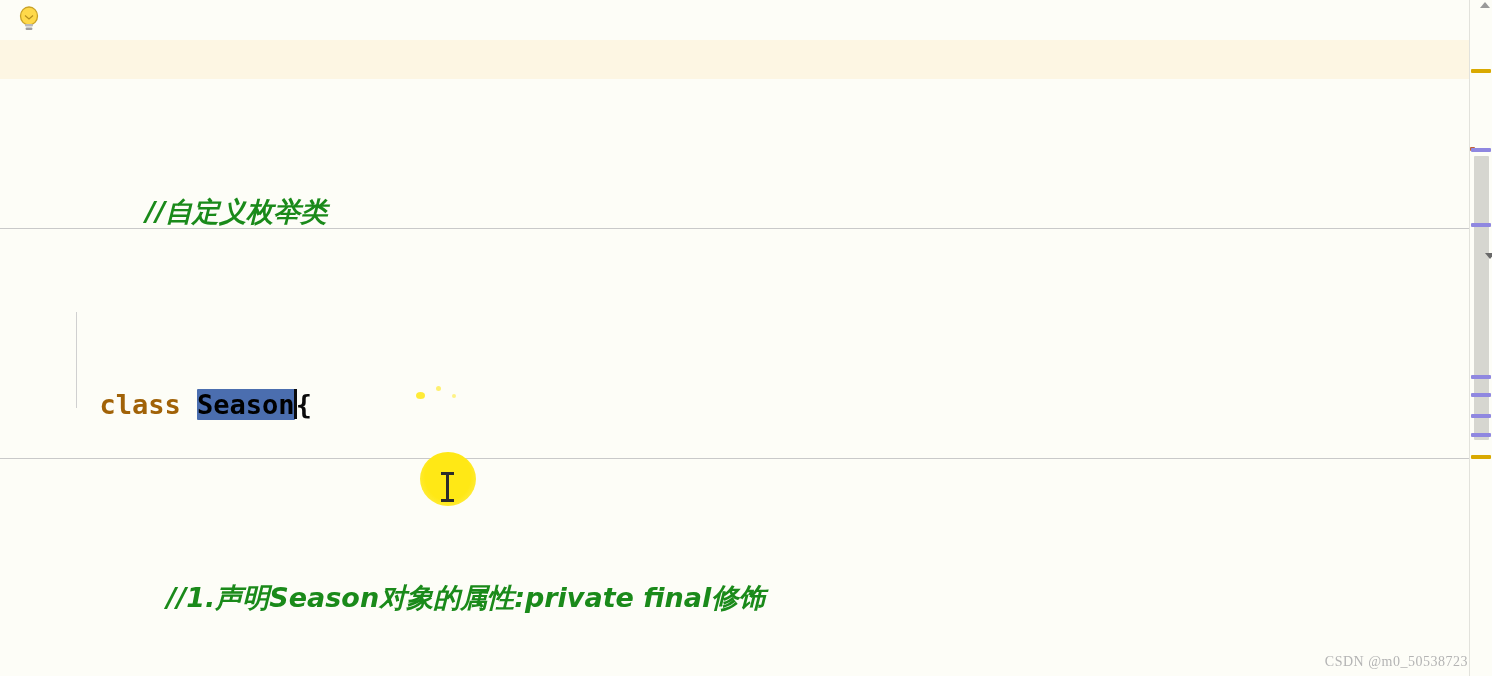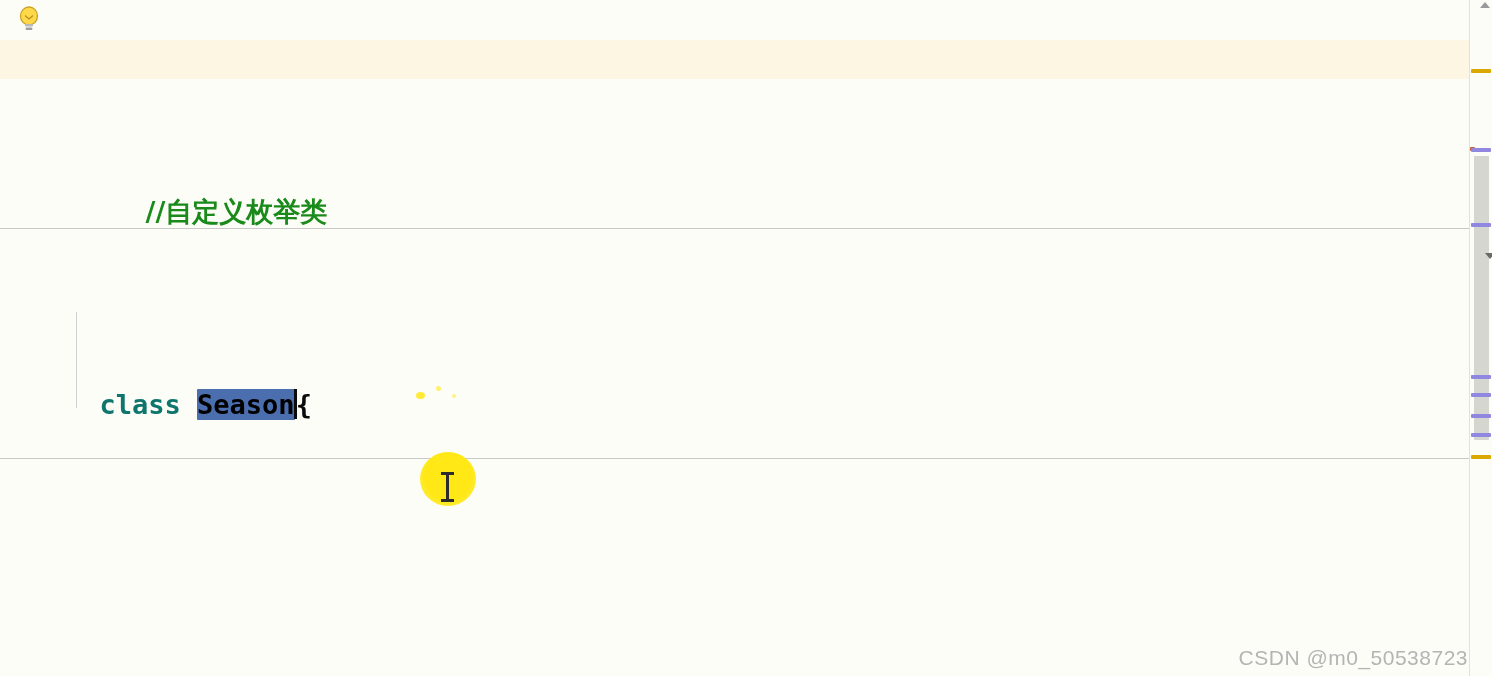--- a/index.html
+++ b/index.html
@@ -44,22 +44,22 @@
     color: #0b0b0b;
   }
   .line {
     position: relative;
     height: 38.6px;
     padding-left: 2px;
     box-sizing: border-box;
   }
 
   
-  .kw       { color: #0f766e; }            
-  .cmt      { color: #1a8a1a; font-weight: 700; }   
+  .kw       { color: #a16207; }            
+  .cmt      { color: #1a8a1a; font-style: italic; font-weight: 700; }   
   .punct    { color: #0b0b0b; }
 
   
   .sel {
     background: #4b6eaf;
     color: #000000;
     border-radius: 1px;
   }
 
   
@@ -172,22 +172,22 @@
     width: 0; height: 0;
     border-left: 5px solid transparent;
     border-right: 5px solid transparent;
   }
 
   
   .watermark {
     position: absolute;
     right: 24px;
     bottom: 6px;
-    font-family: Liberation Sans, sans-serif;
-    font-size: 21px;
+    font-family: Liberation Serif, serif;
+    font-size: 14px;
     color: #b4b4b4;
     font-weight: 400;
     letter-spacing: 0.5px;
     white-space: nowrap;
   }
 
   
   .cjk { font-family: "DejaVu Sans", "Liberation Sans", sans-serif; }
 </style>
 </head>
@@ -218,20 +218,23 @@
     <div class="line">
       <span style="display:inline-block;width:46px;"></span><span class="cmt cjk">//自定义枚举类</span>
     </div>
 
     
     <div class="line">
       <span class="kw">class</span><span> </span><span class="sel">Season</span><span class="caret"></span><span class="punct">{</span>
     </div>
 
     
+    <div class="line">
+      <span style="display:inline-block;width:67px;"></span><span class="cmt cjk">//1.声明Season对象的属性:private final修饰</span>
+    </div>
 
     
     
 
     
     
 
     
     
 

